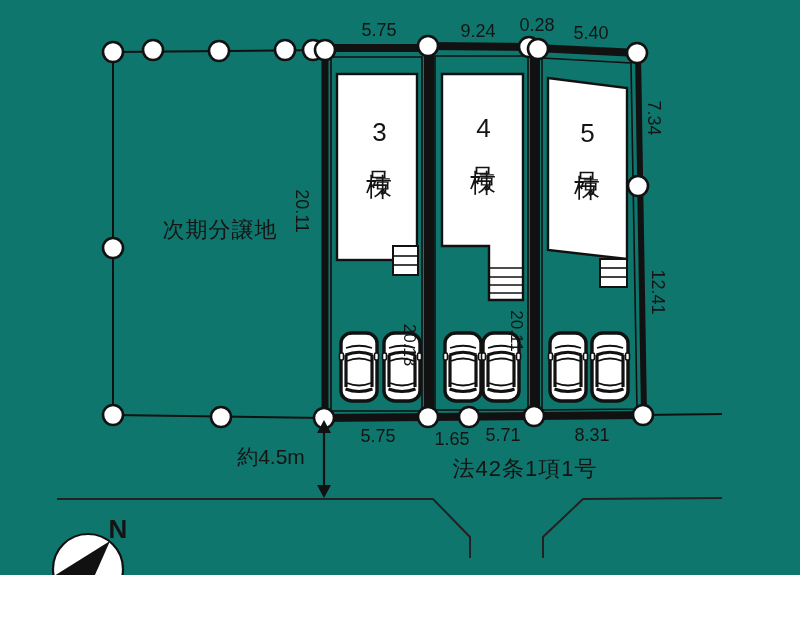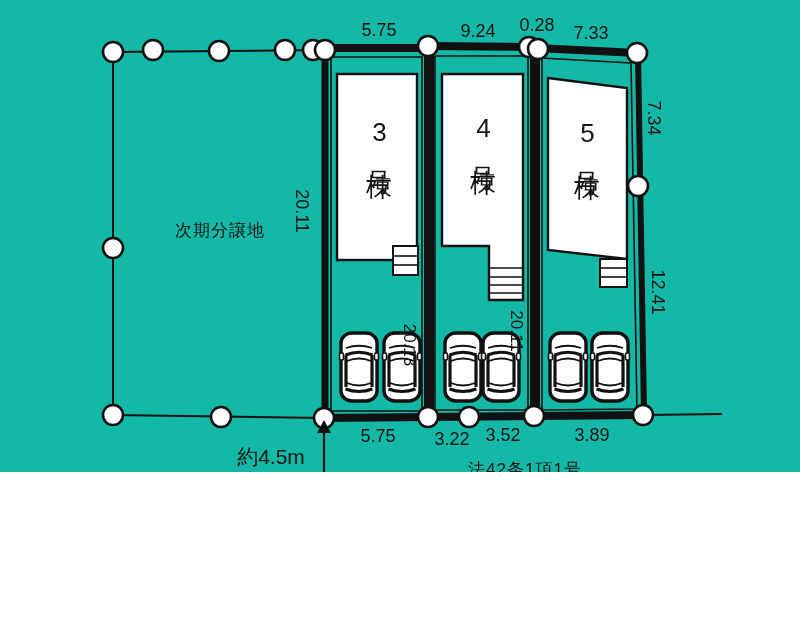--- a/index.html
+++ b/index.html
@@ -1,30 +1,30 @@
 <!DOCTYPE html>
 <html><head>
 <meta charset="utf-8">
 <style>
   html,body{margin:0;padding:0;background:#fff;}
   #stage{
-    position:relative;width:800px;height:472px;background:#14b8a6;overflow:hidden;
+    position:relative;width:800px;height:575px;background:#0f766e;overflow:hidden;
     font-family:"Liberation Sans",sans-serif;color:#141414;
   }
   #plan-svg{position:absolute;left:0;top:0;}
   .lbl{
     position:absolute;white-space:nowrap;color:#141414;
     transform:translate(-50%,-50%);
     font-family:"Liberation Sans",sans-serif;
     line-height:1;
   }
   .dim{font-size:18px;}
   .dim-sm{font-size:17px;}
   .rot{transform:translate(-50%,-50%) rotate(90deg);}
-  .jp{font-size:17px;letter-spacing:1px;text-align:right;}
+  .jp{font-size:22px;letter-spacing:1px;text-align:right;}
   .north{font-size:26px;font-weight:bold;}
   .bldg{
     position:absolute;
     writing-mode:vertical-rl;text-orientation:upright;
     font-size:26px;letter-spacing:3px;
     transform:translateX(-50%);
     font-family:"Liberation Sans",sans-serif;color:#141414;
   }
 </style>
 </head>
@@ -142,33 +142,33 @@
 
     <g>
       <circle cx="88" cy="569" r="35" fill="#fff" stroke="#111" stroke-width="2.2"></circle>
       <polygon points="110,541 54,576 83,602" fill="#111"></polygon>
     </g>
   </svg>
 
   <div class="lbl dim" style="left:379px;top:30px;">5.75</div>
   <div class="lbl dim" style="left:478px;top:31px;">9.24</div>
   <div class="lbl dim" style="left:537px;top:25px;">0.28</div>
-  <div class="lbl dim" style="left:591px;top:33px;">7.33</div>
+  <div class="lbl dim" style="left:591px;top:33px;">5.40</div>
 
   <div class="lbl dim rot" style="left:654px;top:118px;">7.34</div>
   <div class="lbl dim rot" style="left:658px;top:292px;">12.41</div>
 
   <div class="lbl dim rot" style="left:302px;top:211px;">20.11</div>
   <div class="lbl dim-sm rot" style="left:409px;top:345px;">20.13</div>
   <div class="lbl dim-sm rot" style="left:516px;top:331px;">20.11</div>
 
   <div class="lbl dim" style="left:378px;top:436px;">5.75</div>
-  <div class="lbl dim" style="left:452px;top:439px;">3.22</div>
-  <div class="lbl dim" style="left:503px;top:435px;">3.52</div>
-  <div class="lbl dim" style="left:592px;top:435px;">3.89</div>
+  <div class="lbl dim" style="left:452px;top:439px;">1.65</div>
+  <div class="lbl dim" style="left:503px;top:435px;">5.71</div>
+  <div class="lbl dim" style="left:592px;top:435px;">8.31</div>
 
   <div class="lbl jp" style="left:220px;top:230px;">次期分譲地</div>
   <div class="lbl jp" style="left:509px;top:469px;margin-left:16px;">法42条1項1号</div>
   <div class="lbl" style="left:271px;top:456px;font-size:21px;">約4.5m</div>
   <div class="lbl north" style="left:118px;top:529px;">N</div>
 
   <div class="bldg" style="left:380px;top:117px;">3号棟</div>
   <div class="bldg" style="left:484px;top:113px;">4号棟</div>
   <div class="bldg" style="left:588px;top:118px;">5号棟</div>
 

